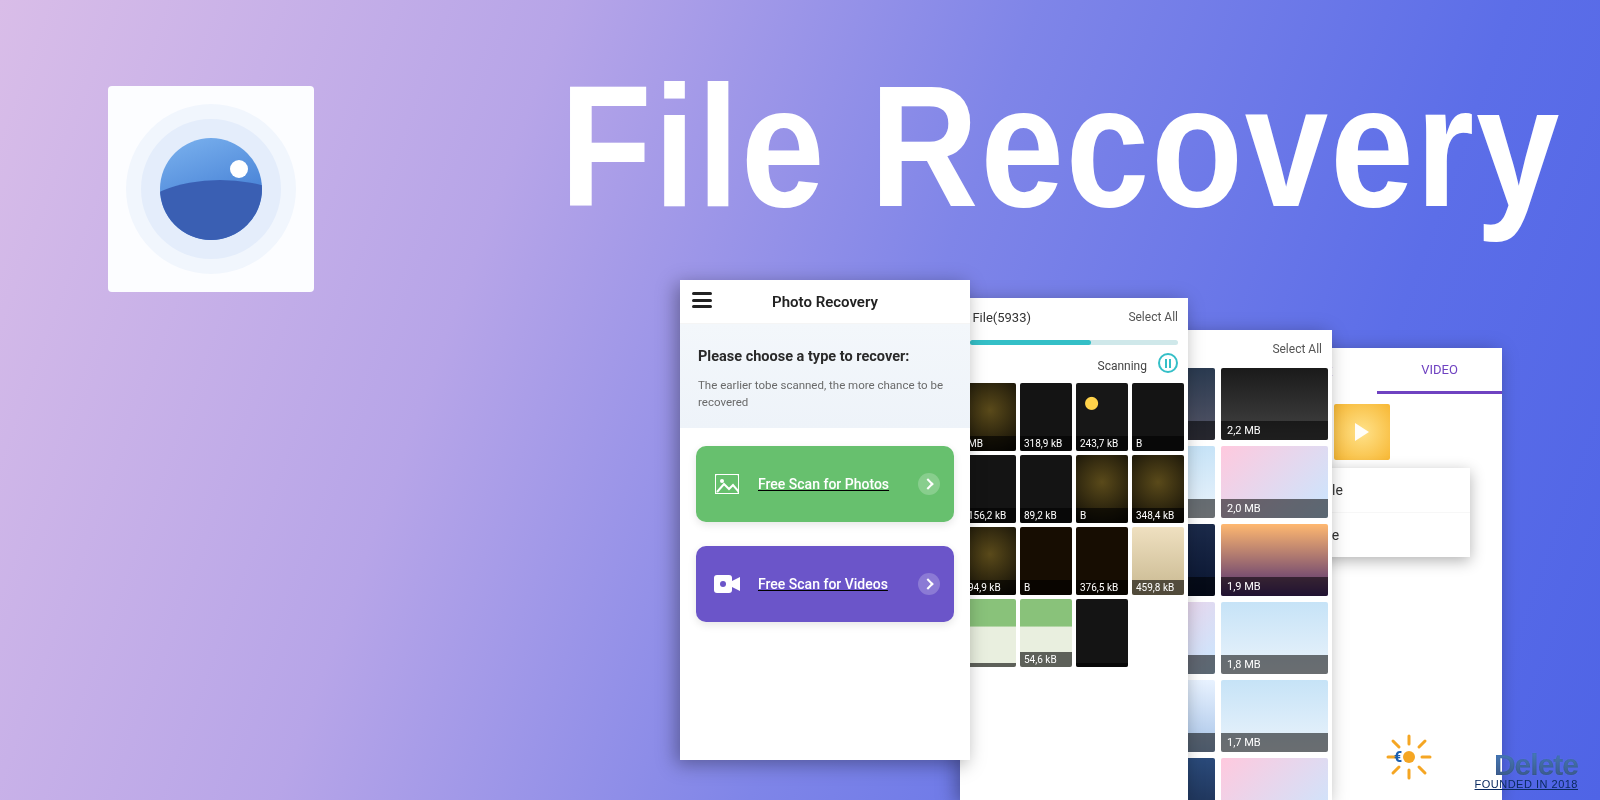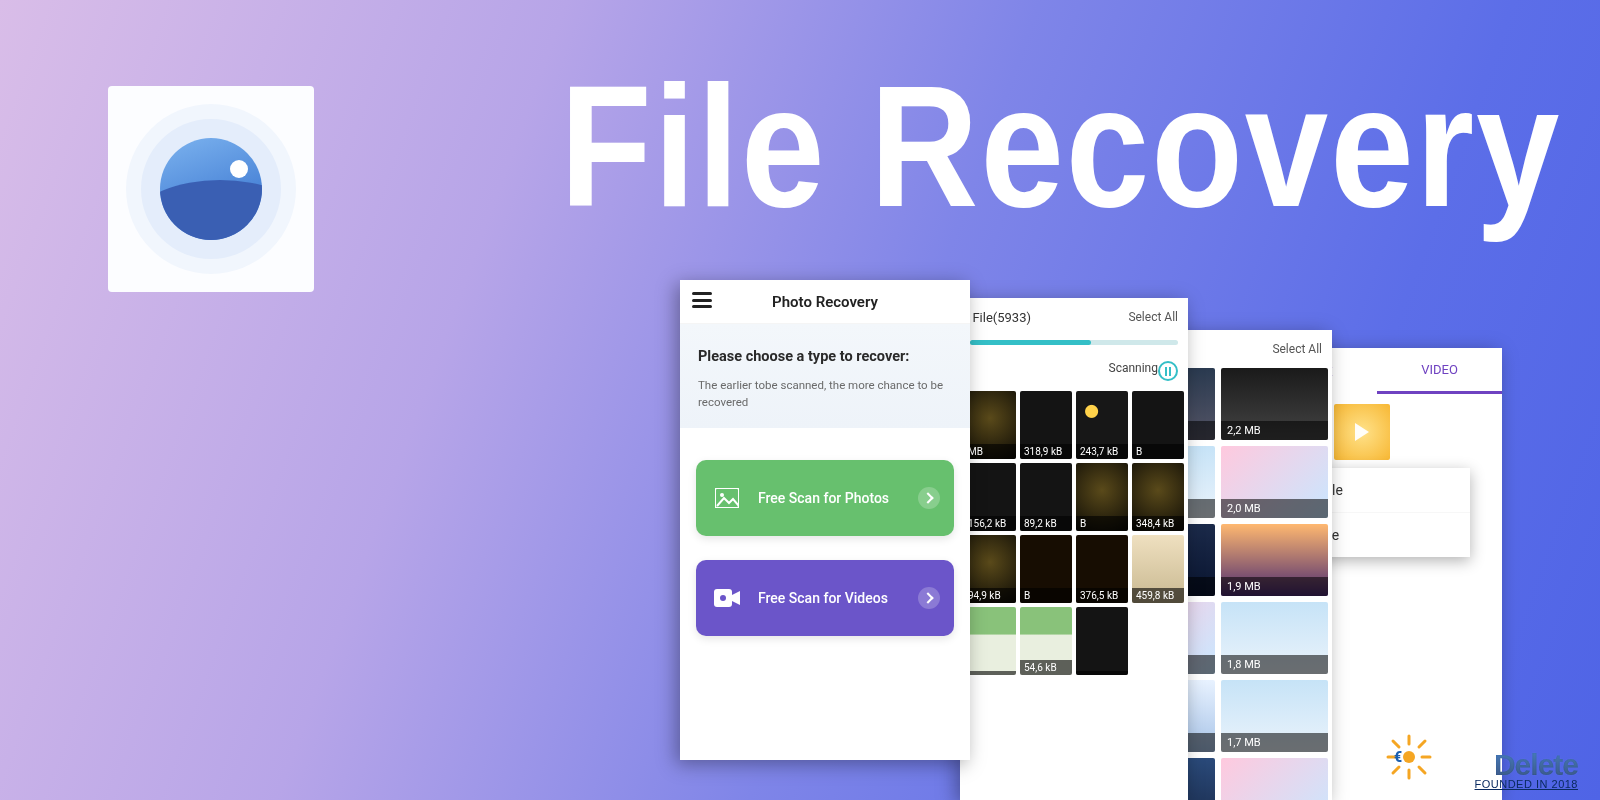--- a/index.html
+++ b/index.html
@@ -103,21 +103,21 @@
     padding:3px 6px; text-align:left;
   }
 
   
   .screen2{ left:960px; top:298px; width:228px; height:502px;}
   .screen2 .topbar{ height:38px; display:flex; align-items:center; justify-content:flex-end; padding:0 10px; font-size:12px; color:#555;}
   .screen2 .topbar .ttl{ position:absolute; left:6px; font-size:13px; color:#333;}
   .scanbar{ padding:4px 10px 10px 10px;}
   .scanbar .track{ height:5px; background:#cfe8ea; border-radius:3px; position:relative;}
   .scanbar .track .fill{position:absolute;left:0;top:0;bottom:0;width:58%;background:#34bfc7;border-radius:3px;}
-  .scanbar .row{ display:flex; align-items:flex-start; justify-content:flex-end; gap:0; margin-top:16px; font-size:12px; color:#444;}
+  .scanbar .row{ display:flex; align-items:flex-end; justify-content:flex-end; gap:11px; margin-top:8px; font-size:12px; color:#444;}
   .pause-ico{ width:20px;height:20px;border:2px solid #34bfc7;border-radius:50%;display:flex;align-items:center;justify-content:center;}
   .pause-ico::before{content:"";width:2px;height:9px;background:#34bfc7;box-shadow:4px 0 0 #34bfc7;margin-left:-4px;}
   .grid3{ display:grid; grid-template-columns:repeat(4,1fr); gap:4px; padding:0 4px;}
   .tile3{ height:68px; background:#111; position:relative; overflow:hidden; border-radius:2px;}
   .tile3.gold{ background:radial-gradient(circle at 50% 40%, #5a4a1a, #0c0a05);}
   .tile3.dark{ background:#141414;}
   .tile3.yellow{ background:radial-gradient(circle at 30% 30%, #ffd24a 6px, #171717 7px);}
   .tile3.face{ background:#170d02;}
   .tile3.green{ background:linear-gradient(180deg,#89c27a 40%,#e9efdf 41%);}
   .tile3.bird{ background:linear-gradient(#efe0c0,#c8b890);}
@@ -135,21 +135,21 @@
     font-size:15px; font-weight:600; color:#222;
   }
   .burger{ position:absolute; left:12px; top:12px; width:20px; height:16px; display:flex; flex-direction:column; justify-content:space-between;}
   .burger span{height:3px;background:#222;border-radius:2px;}
   .hero-panel{
     background:linear-gradient(#f3f7fb,#eef3f9);
     padding:24px 18px 18px 18px;
   }
   .hero-panel .h{ font-size:14.5px; font-weight:700; color:#2a2a2a;}
   .hero-panel .s{ font-size:11.5px; color:#6a6a6a; margin-top:12px; line-height:1.45;}
-  .cards{ padding:32px 16px; display:flex; flex-direction:column; gap:24px;}
+  .cards{ padding:18px 16px; display:flex; flex-direction:column; gap:24px;text-decoration:underline;}
   .card{
     height:76px; border-radius:10px; display:flex; align-items:center;
     padding:0 16px; color:#fff; font-size:14px; font-weight:500;
     position:relative;
     box-shadow:0 3px 8px rgba(0,0,0,.1);
   }
   .card .ico{ width:30px; margin-right:16px; display:flex; align-items:center; justify-content:center;}
   .card .chev{
     position:absolute; right:14px; top:50%; transform:translateY(-50%);
     width:22px;height:22px;border-radius:50%;

